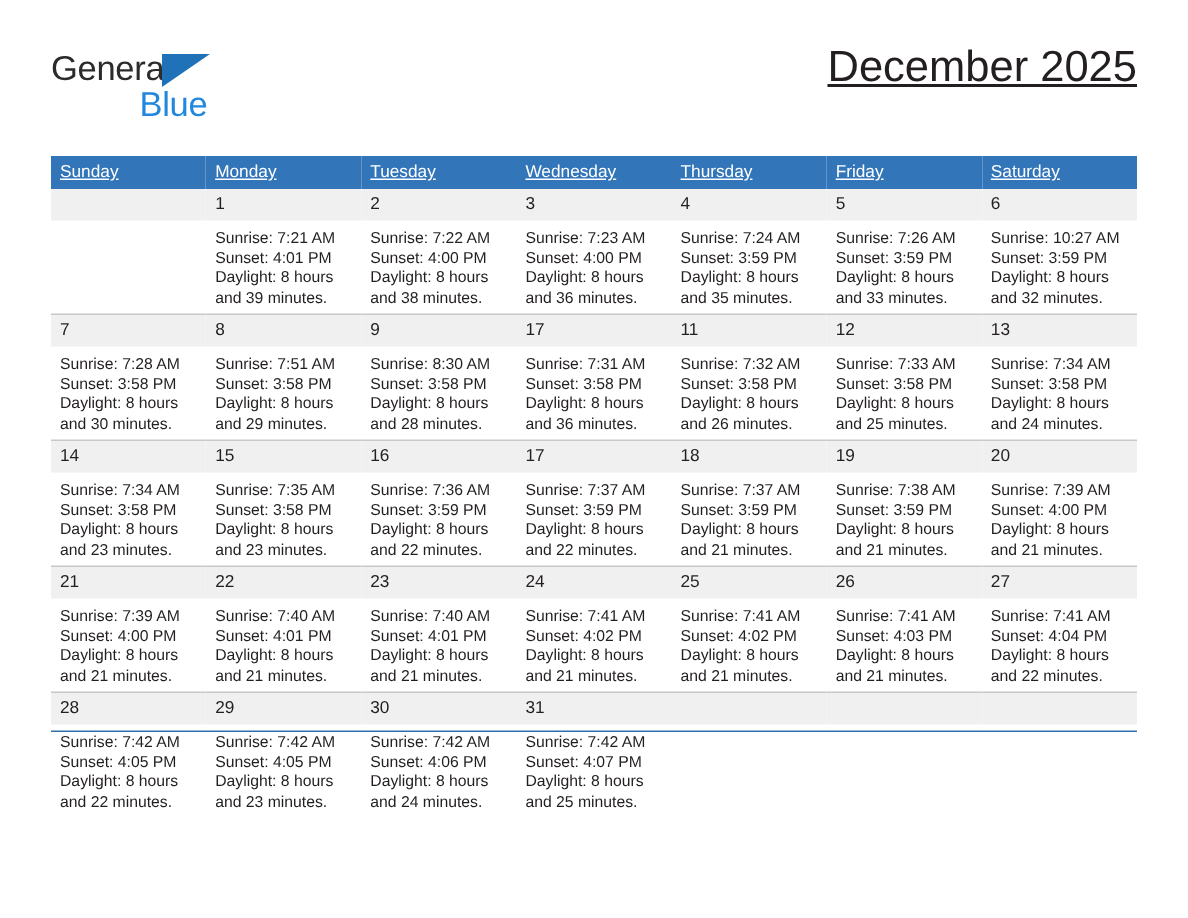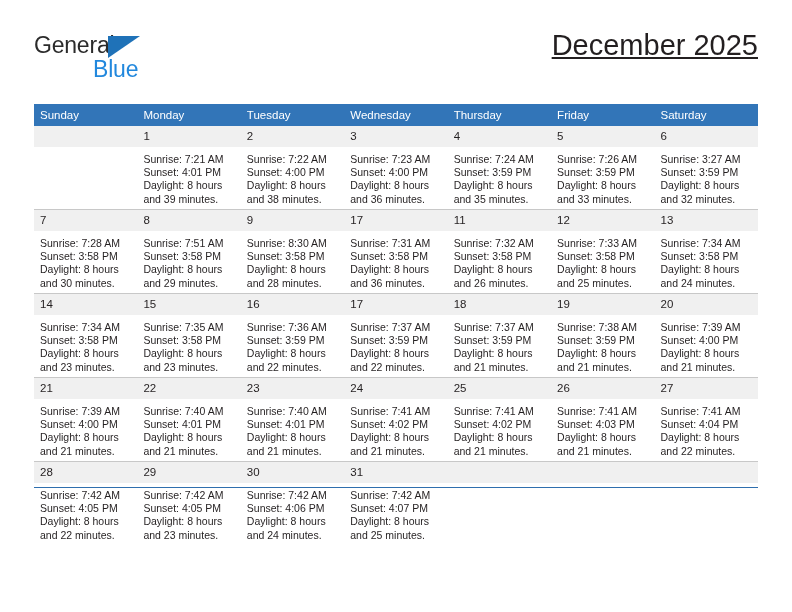--- a/index.html
+++ b/index.html
@@ -101,20 +101,21 @@
 
   .calendar th {
     background: #3275b8;
     color: #ffffff;
     font-size: 11.5px;
     font-weight: normal;
     text-align: left;
     padding: 5px 0 5px 6px;
     height: 11px;
     border: none;
+    text-decoration: underline;
   }
 
   .calendar td {
     vertical-align: top;
     padding: 0;
     border: none;
     width: 103.43px;
   }
 
   .weekrow td {
@@ -243,21 +244,21 @@
             <div class="details">
               <div>Sunrise: 7:26 AM</div>
               <div>Sunset: 3:59 PM</div>
               <div>Daylight: 8 hours</div>
               <div>and 33 minutes.</div>
             </div>
           </td>
           <td>
             <div class="daynum">6</div>
             <div class="details">
-              <div>Sunrise: 3:27 AM</div>
+              <div>Sunrise: 10:27 AM</div>
               <div>Sunset: 3:59 PM</div>
               <div>Daylight: 8 hours</div>
               <div>and 32 minutes.</div>
             </div>
           </td>
         </tr>
         <tr class="weekrow">
           <td>
             <div class="daynum">7</div>
             <div class="details">

